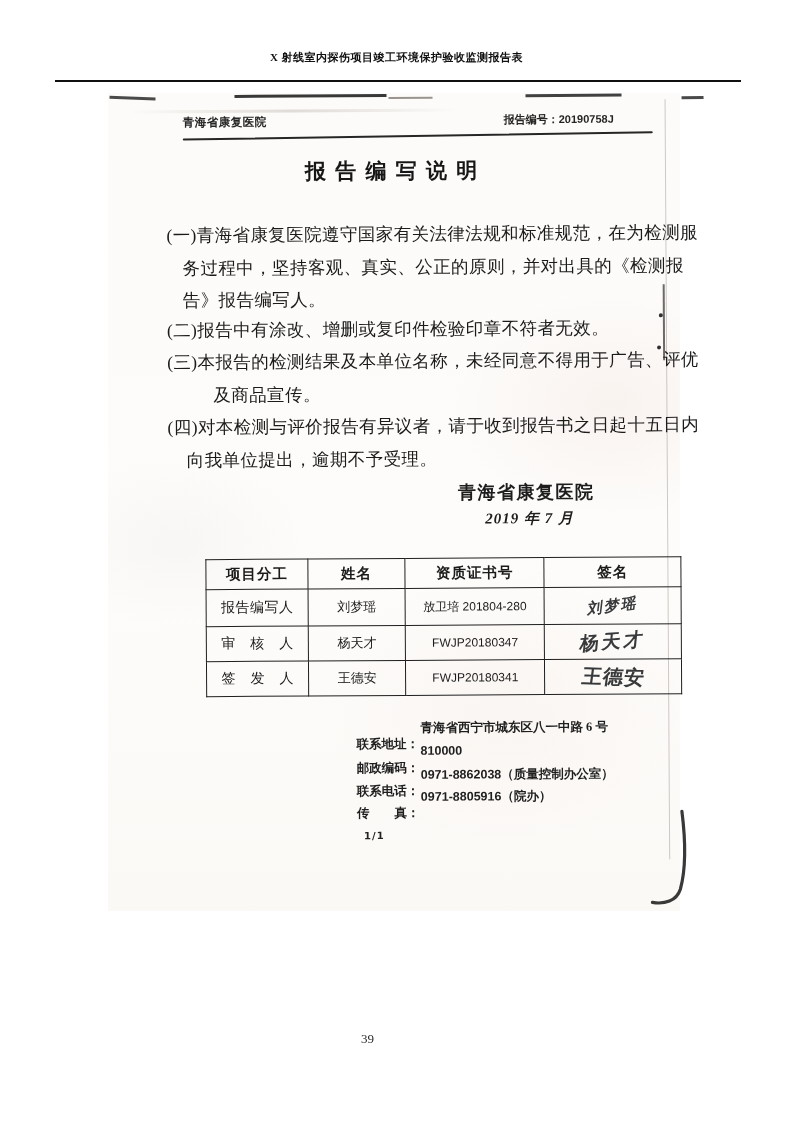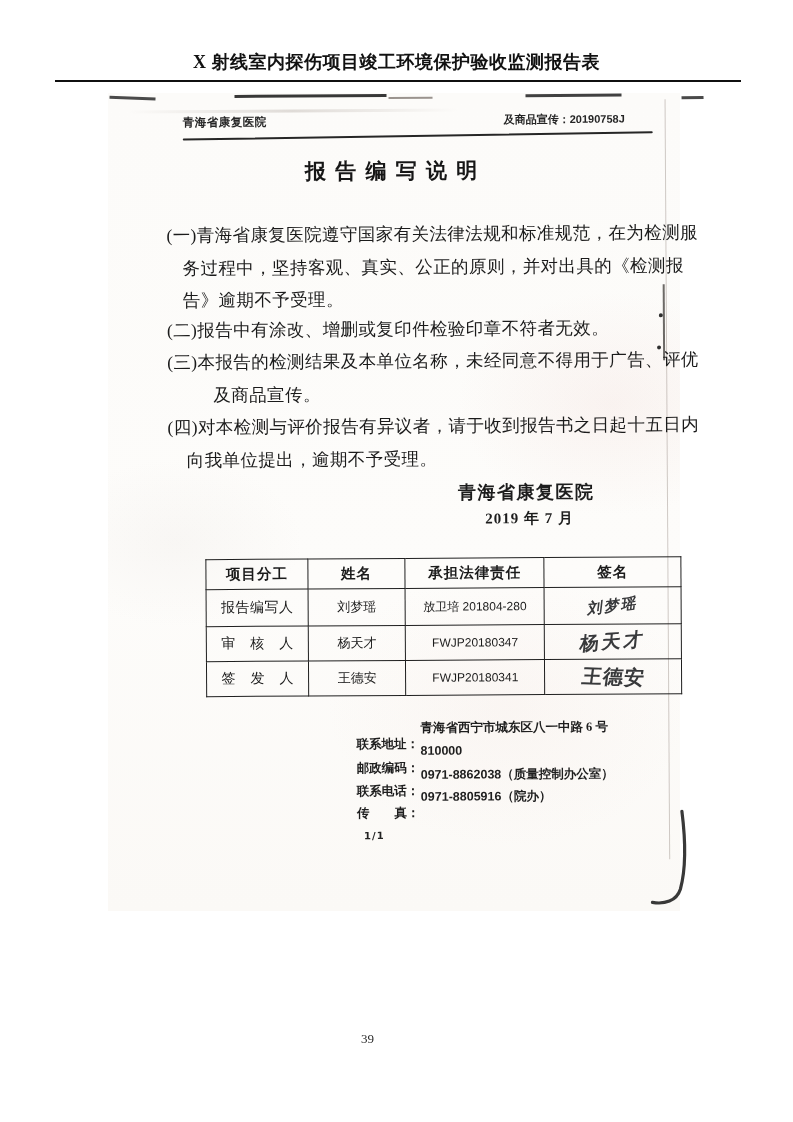--- a/index.html
+++ b/index.html
@@ -6,21 +6,21 @@
   body{
     width:793px;height:1122px;position:relative;background:#ffffff;
     font-family:"Liberation Serif","DejaVu Serif",serif;color:#1c1c1c;
     overflow:hidden;
   }
   .abs{position:absolute;}
 
   
   .top-title{
     left:0;top:50px;width:793px;text-align:center;
-    font-size:18px;font-weight:700;letter-spacing:.5px;color:#111;
+    font-size:11px;font-weight:700;letter-spacing:.5px;color:#111;
   }
   .top-rule{left:55px;top:80px;width:686px;height:2px;background:#101010;}
   .footer-pageno{
     left:0;top:1031px;width:735px;text-align:center;
     font-size:13px;color:#2a2a2a;
   }
 
   
   .scan{
     left:108px;top:93px;width:572px;height:818px;
@@ -62,21 +62,21 @@
   .bl-0{left:60px;top:129px;}
   .bl-1{left:76px;top:162px;}
   .bl-2{left:76px;top:194px;}
   .bl-3{left:60px;top:224px;}
   .bl-4{left:60px;top:256px;}
   .bl-5{left:77px;top:289px;margin-left:29px;}
   .bl-6{left:60px;top:321px;}
   .bl-7{left:79px;top:354px;}
 
   .sign-org{left:350px;top:388px;font-size:18px;font-weight:600;letter-spacing:1.5px;color:#1d1d1d;}
-  .sign-date{left:377px;top:417px;font-size:15px;font-weight:600;letter-spacing:1px;color:#1d1d1d;}
+  .sign-date{left:377px;top:417px;font-size:15px;font-weight:600;letter-spacing:1px;color:#1d1d1d;font-style:italic;}
 
   
   table.staff{
     position:absolute;left:97px;top:465px;border-collapse:collapse;
     table-layout:fixed;width:476px;
   }
   table.staff td,table.staff th{
     border:1.6px solid #1f1f1f;padding:0 0;text-align:center;vertical-align:middle;
     font-weight:400;color:#1b1b1b;overflow:hidden;
   }
@@ -120,49 +120,49 @@
     <div class="abs smudge"></div>
     <div class="abs right-faint"></div>
     <div class="abs right-dark"></div>
     <div class="abs dot dot1"></div>
     <div class="abs dot dot2"></div>
     <svg class="abs curl" viewBox="0 0 52 100">
       <path d="M44 2 C 48 35, 47 62, 42 80 C 38 92, 26 95, 14 93" fill="none" stroke="#1e1e1e" stroke-width="3.2" stroke-linecap="round" opacity="0.88"></path>
     </svg>
 
     <div class="abs org-name">青海省康复医院</div>
-    <div class="abs report-no">及商品宣传：20190758J</div>
+    <div class="abs report-no">报告编号：20190758J</div>
     <div class="abs header-underline"></div>
 
     <div class="abs doc-title">报 告 编 写 说 明</div>
 
     <div class="abs bodyline bl-0">(一)青海省康复医院遵守国家有关法律法规和标准规范，在为检测服</div>
     <div class="abs bodyline bl-1">务过程中，坚持客观、真实、公正的原则，并对出具的《检测报</div>
-    <div class="abs bodyline bl-2">告》逾期不予受理。</div>
+    <div class="abs bodyline bl-2">告》报告编写人。</div>
     <div class="abs bodyline bl-3">(二)报告中有涂改、增删或复印件检验印章不符者无效。</div>
     <div class="abs bodyline bl-4">(三)本报告的检测结果及本单位名称，未经同意不得用于广告、评优</div>
     <div class="abs bodyline bl-5">及商品宣传。</div>
     <div class="abs bodyline bl-6">(四)对本检测与评价报告有异议者，请于收到报告书之日起十五日内</div>
     <div class="abs bodyline bl-7">向我单位提出，逾期不予受理。</div>
 
     <div class="abs sign-org">青海省康复医院</div>
     <div class="abs sign-date">2019 年 7 月</div>
 
     <table class="staff">
       <colgroup>
         <col class="col-role">
           <col class="col-name">
           <col class="col-cert">
           <col class="col-sig">
       </colgroup>
       <tbody>
           <tr class="hdr">
         <th>项目分工</th>
         <th>姓名</th>
-        <th>承担法律责任</th>
+        <th>资质证书号</th>
         <th>签名</th>
       </tr>
       <tr class="r1">
         <td class="role">报告编写人</td>
         <td class="name">刘梦瑶</td>
         <td class="cert">放卫培 201804-280</td>
         <td class="sigcell"><span class="sig sig-1">刘梦瑶</span></td>
       </tr>
       <tr class="r2">
         <td class="role">审　核　人</td>

